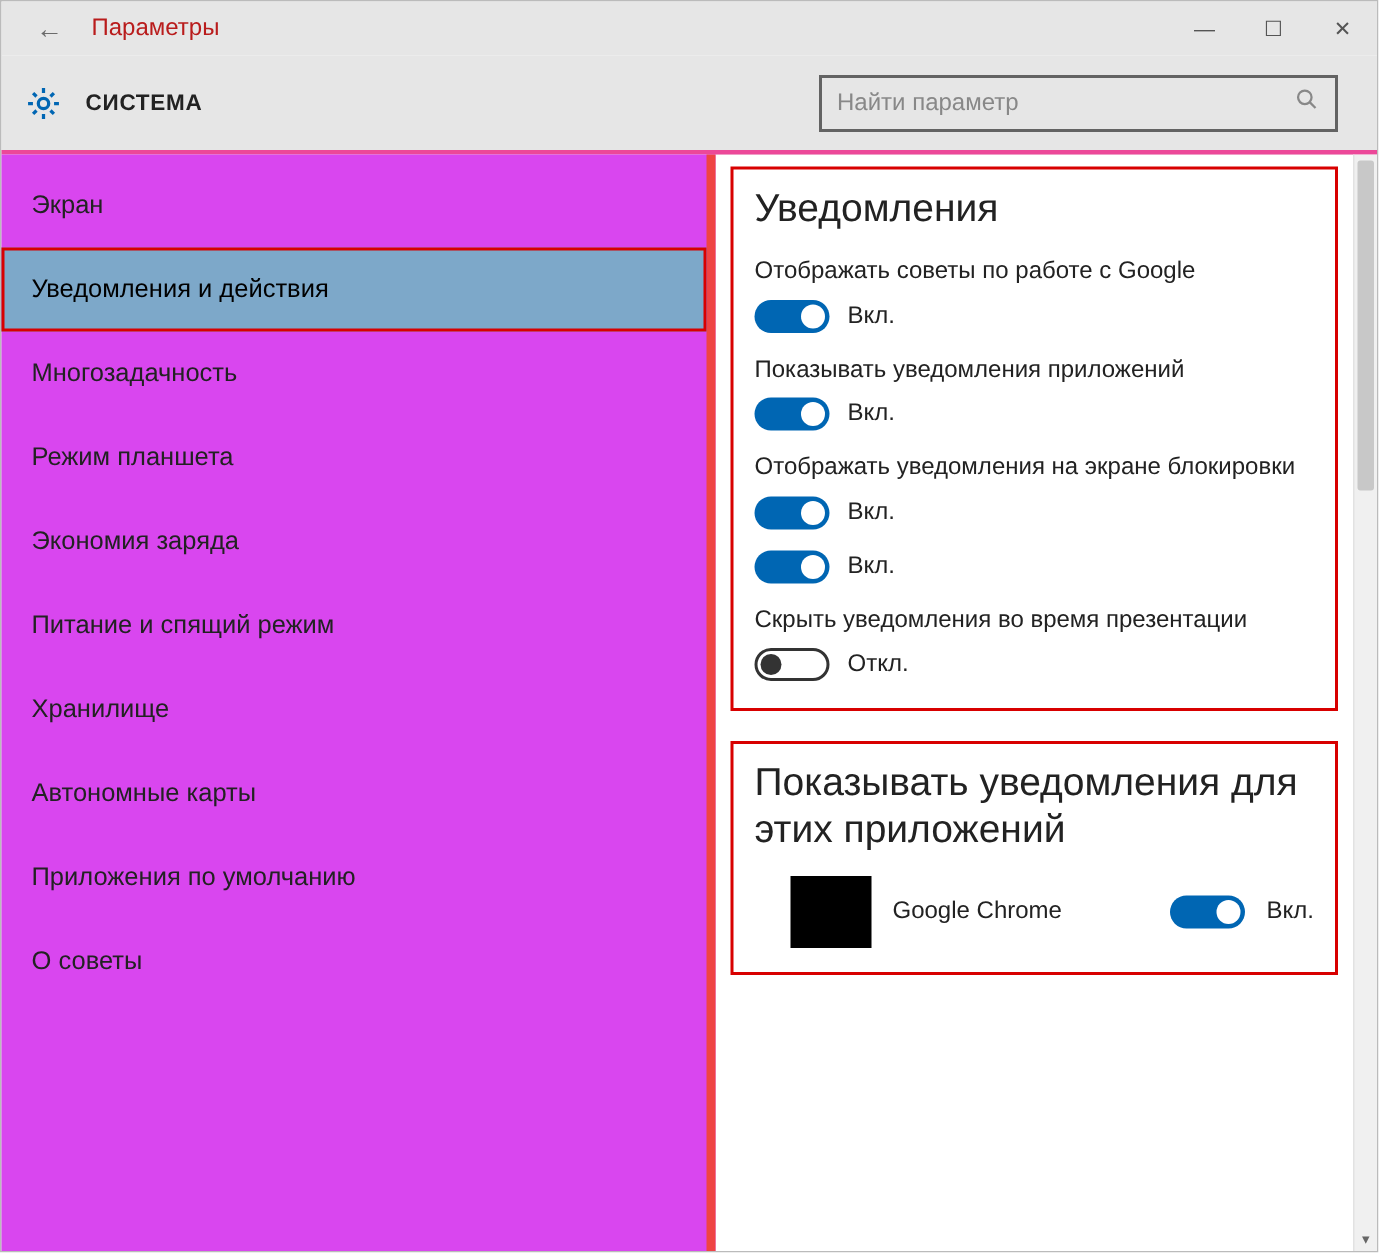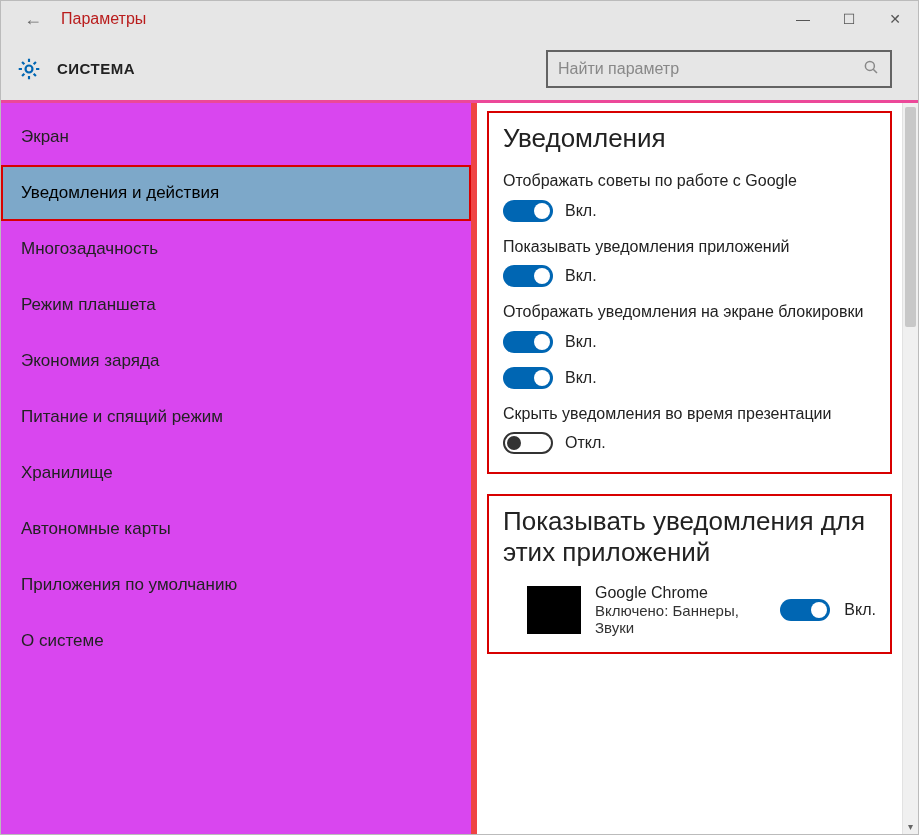--- a/index.html
+++ b/index.html
@@ -258,21 +258,21 @@
     <div class="sidebar">
       <div class="item"><span>Экран</span></div>
       <div class="item selected"><span>Уведомления и действия</span></div>
       <div class="item"><span>Многозадачность</span></div>
       <div class="item"><span>Режим планшета</span></div>
       <div class="item"><span>Экономия заряда</span></div>
       <div class="item"><span>Питание и спящий режим</span></div>
       <div class="item"><span>Хранилище</span></div>
       <div class="item"><span>Автономные карты</span></div>
       <div class="item"><span>Приложения по умолчанию</span></div>
-      <div class="item"><span>О системе</span></div>
+      <div class="item"><span>О советы</span></div>
     </div>
 
     <div class="content-wrap">
       <div class="content">
 
         <div class="panel">
           <h1>Уведомления</h1>
 
           <div class="opt">
             <div class="opt-label">Отображать советы по работе с Google</div>
@@ -314,21 +314,20 @@
           </div>
         </div>
 
         <div class="panel">
           <h1>Показывать уведомления для этих приложений</h1>
 
           <div class="app-row">
             <div class="app-icon"></div>
             <div class="app-text">
               <div class="app-name">Google Chrome</div>
-              <div class="app-sub">Включено: Баннеры, Звуки</div>
             </div>
             <div class="toggle on"></div>
             <div class="toggle-text">Вкл.</div>
           </div>
         </div>
 
       </div>
 
       <div class="scrollbar">
         <div class="thumb"></div>

